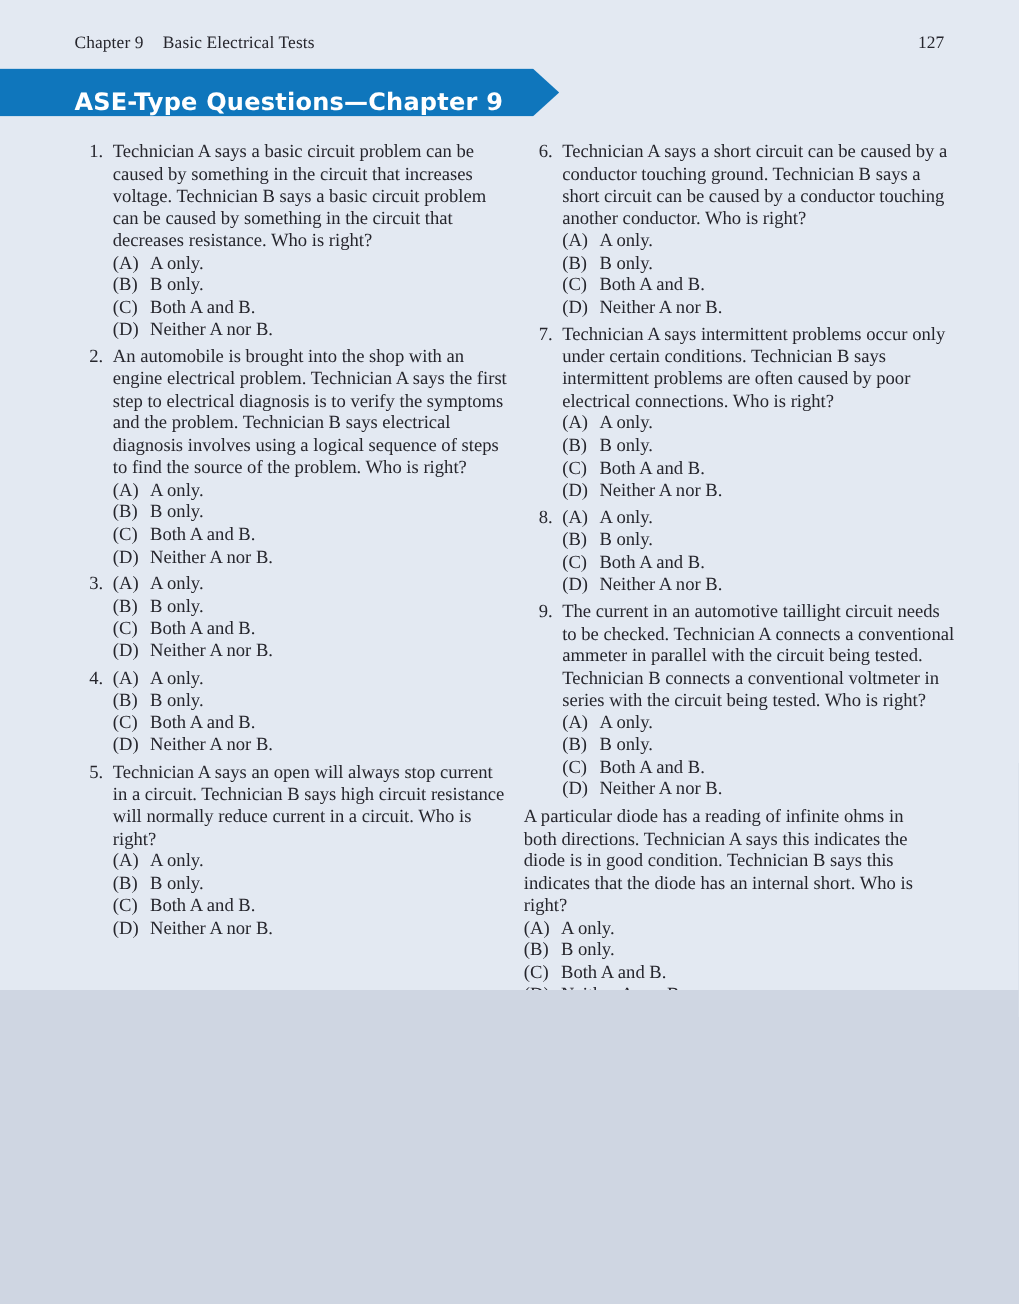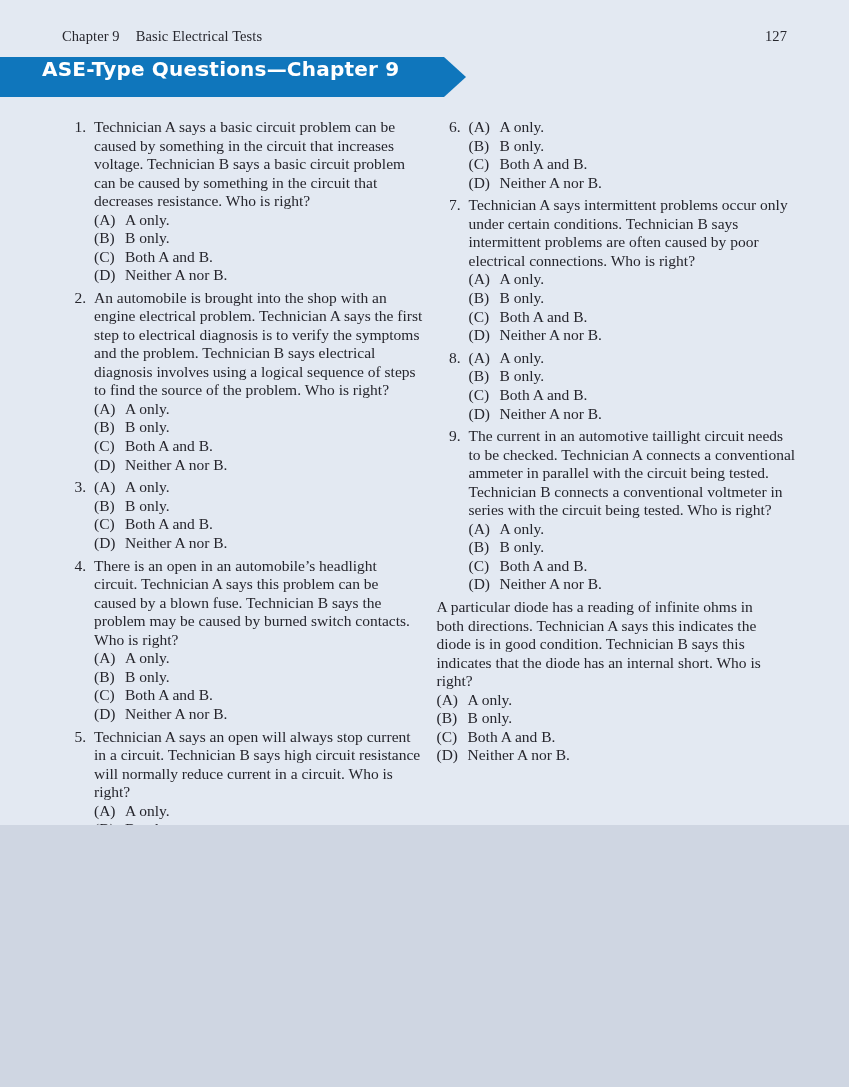--- a/index.html
+++ b/index.html
@@ -25,22 +25,22 @@
   }
   .runhead .chapter-label { margin-right: 16px; }
   
   .banner {
     position: absolute;
     top: 57px; left: 0;
     width: 466px; height: 40px;
     background: #0F76BC;
     clip-path: polygon(0 0, 444px 0, 466px 50%, 444px 100%, 0 100%);
     display: flex;
-    align-items: flex-start;
-    padding-left: 42px;
+    align-items: flex-end;
+    padding-left: 62px;
   }
   .banner-title {
     color: #ffffff;
     font-family: "DejaVu Sans", sans-serif;
     font-weight: bold;
     font-size: 20px;
     letter-spacing: 0.2px;
     white-space: nowrap;
   }
   
@@ -176,21 +176,20 @@
     <span class="opt-letter">(D)</span>
     <span class="opt-text">Neither A nor B.</span>
   </div>
 </div>
     </div>
   </div>
 
   <div class="question">
     <span class="q-num">4.</span>
     <div class="q-body">
-      <div class="q-text">There is an open in an automobile’s headlight circuit. Technician A says this problem can be caused by a blown fuse. Technician B says the problem may be caused by burned switch contacts. Who is right?</div>
       <div class="q-options">
   <div class="option">
     <span class="opt-letter">(A)</span>
     <span class="opt-text">A only.</span>
   </div>
 
   <div class="option">
     <span class="opt-letter">(B)</span>
     <span class="opt-text">B only.</span>
   </div>
@@ -233,20 +232,21 @@
     <span class="opt-text">Neither A nor B.</span>
   </div>
 </div>
     </div>
   </div>
 </div>
     <div class="col">
   <div class="question">
     <span class="q-num">6.</span>
     <div class="q-body">
+      <div class="q-text">Technician A says a short circuit can be caused by a conductor touching ground. Technician B says a short circuit can be caused by a conductor touching another conductor. Who is right?</div>
       <div class="q-options">
   <div class="option">
     <span class="opt-letter">(A)</span>
     <span class="opt-text">A only.</span>
   </div>
 
   <div class="option">
     <span class="opt-letter">(B)</span>
     <span class="opt-text">B only.</span>
   </div>

